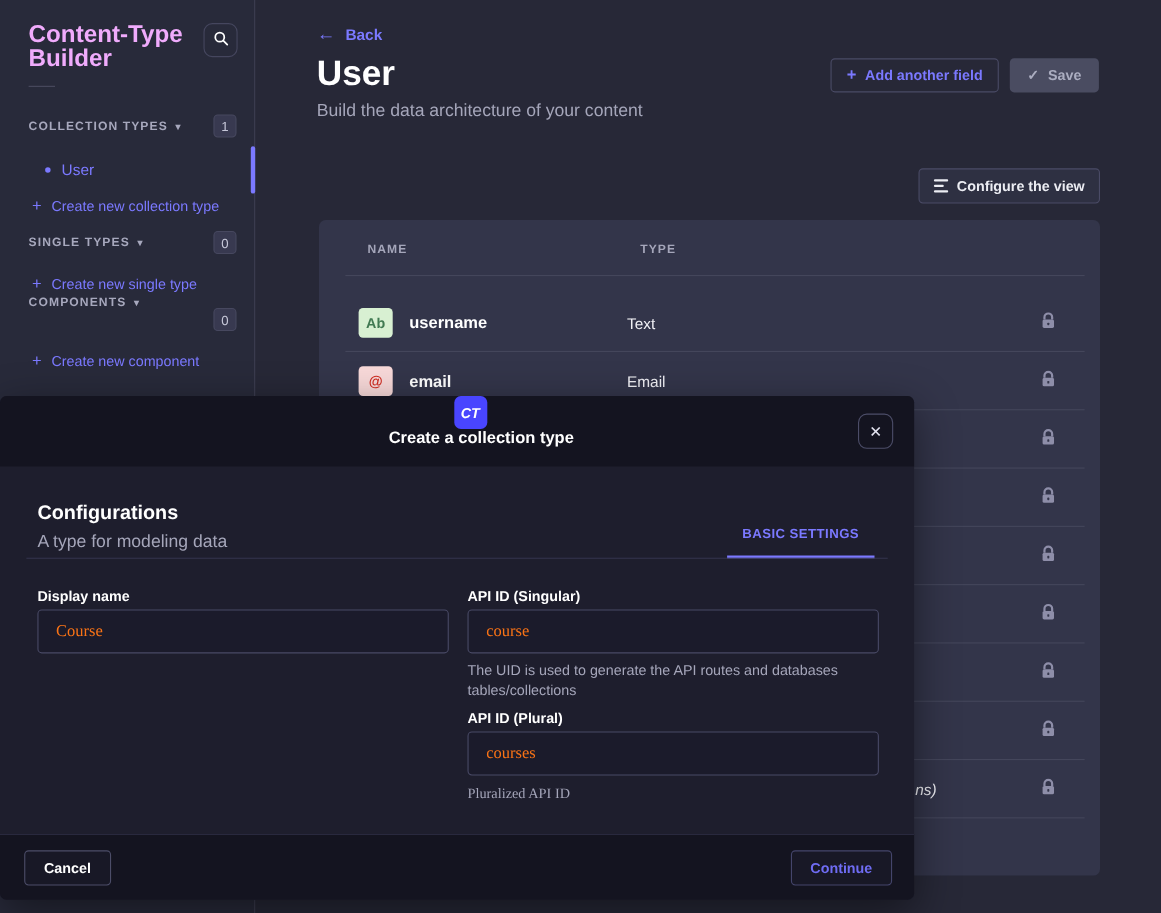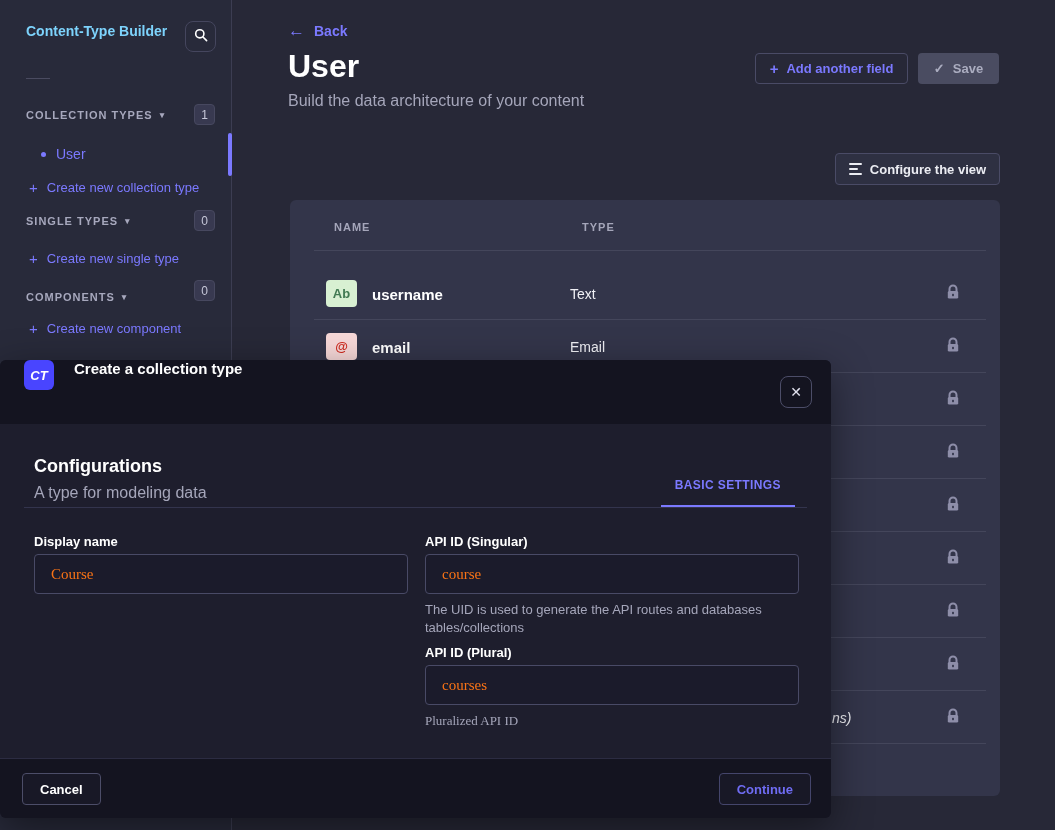--- a/index.html
+++ b/index.html
@@ -14,21 +14,21 @@
   .abs { position: absolute; }
 
   
   .sidebar {
     left: 0; top: 0; width: 232px; height: 830px;
     background: #282a3a;
     border-right: 1px solid #3c3d52;
   }
   .sidebar-title {
     left: 26px; top: 20px; width: 150px;
-    font-size: 14px; font-weight: 700; line-height: 22px; color: #7dd3fc;
+    font-size: 22px; font-weight: 700; line-height: 22px; color: #f0abfc;
   }
   .search-btn {
     left: 185px; top: 21px; width: 31px; height: 31px;
     border: 1px solid #45465e; border-radius: 8px;
     background: transparent; display: flex; align-items: center; justify-content: center;
     cursor: pointer;
   }
   .title-divider { left: 26px; top: 78px; width: 24px; height: 1px; background: #4a4b60; }
   .section-header {
     left: 26px; font-size: 11px; font-weight: 700; letter-spacing: 1px;
@@ -113,21 +113,21 @@
   
   .modal {
     left: 0; top: 360px; width: 831px; height: 458px;
     background: #1e1e2d; border-radius: 6px;
     box-shadow: 0 12px 40px rgba(0,0,0,0.45);
     z-index: 10;
   }
   .modal-header {
     position: absolute; left: 0; top: 0; width: 831px; height: 64px;
     background: #141420; border-radius: 6px 6px 0 0;
-    display: flex; align-items: flex-start; padding-left: 24px;
+    display: flex; align-items: center; padding-left: 24px; flex-direction: column;
   }
   .ct-badge {
     width: 30px; height: 30px; border-radius: 6px; background: #4945ff;
     color: #fff; font-size: 13px; font-weight: 700; font-style: italic;
     display: flex; align-items: center; justify-content: center;
   }
   .modal-title { margin-left: 20px; font-size: 15px; font-weight: 700; color: #fff; }
   .close-btn {
     position: absolute; right: 19px; top: 16px; width: 32px; height: 32px;
     border: 1px solid #4c4d68; border-radius: 8px; background: transparent;
@@ -203,21 +203,21 @@
     <span>SINGLE TYPES</span>
     <span class="section-caret">▾</span>
   </div>
   <div class="abs count-badge" style="top:210px;">0</div>
 
   <div class="abs create-link" style="top:251px;">
     <span class="plus-glyph">+</span>
     <span>Create new single type</span>
   </div>
 
-  <div class="abs section-header" style="top:291px;">
+  <div class="abs section-header" style="top:269px;">
     <span>COMPONENTS</span>
     <span class="section-caret">▾</span>
   </div>
   <div class="abs count-badge" style="top:280px;">0</div>
 
   <div class="abs create-link" style="top:321px;">
     <span class="plus-glyph">+</span>
     <span>Create new component</span>
   </div>
 </div>

